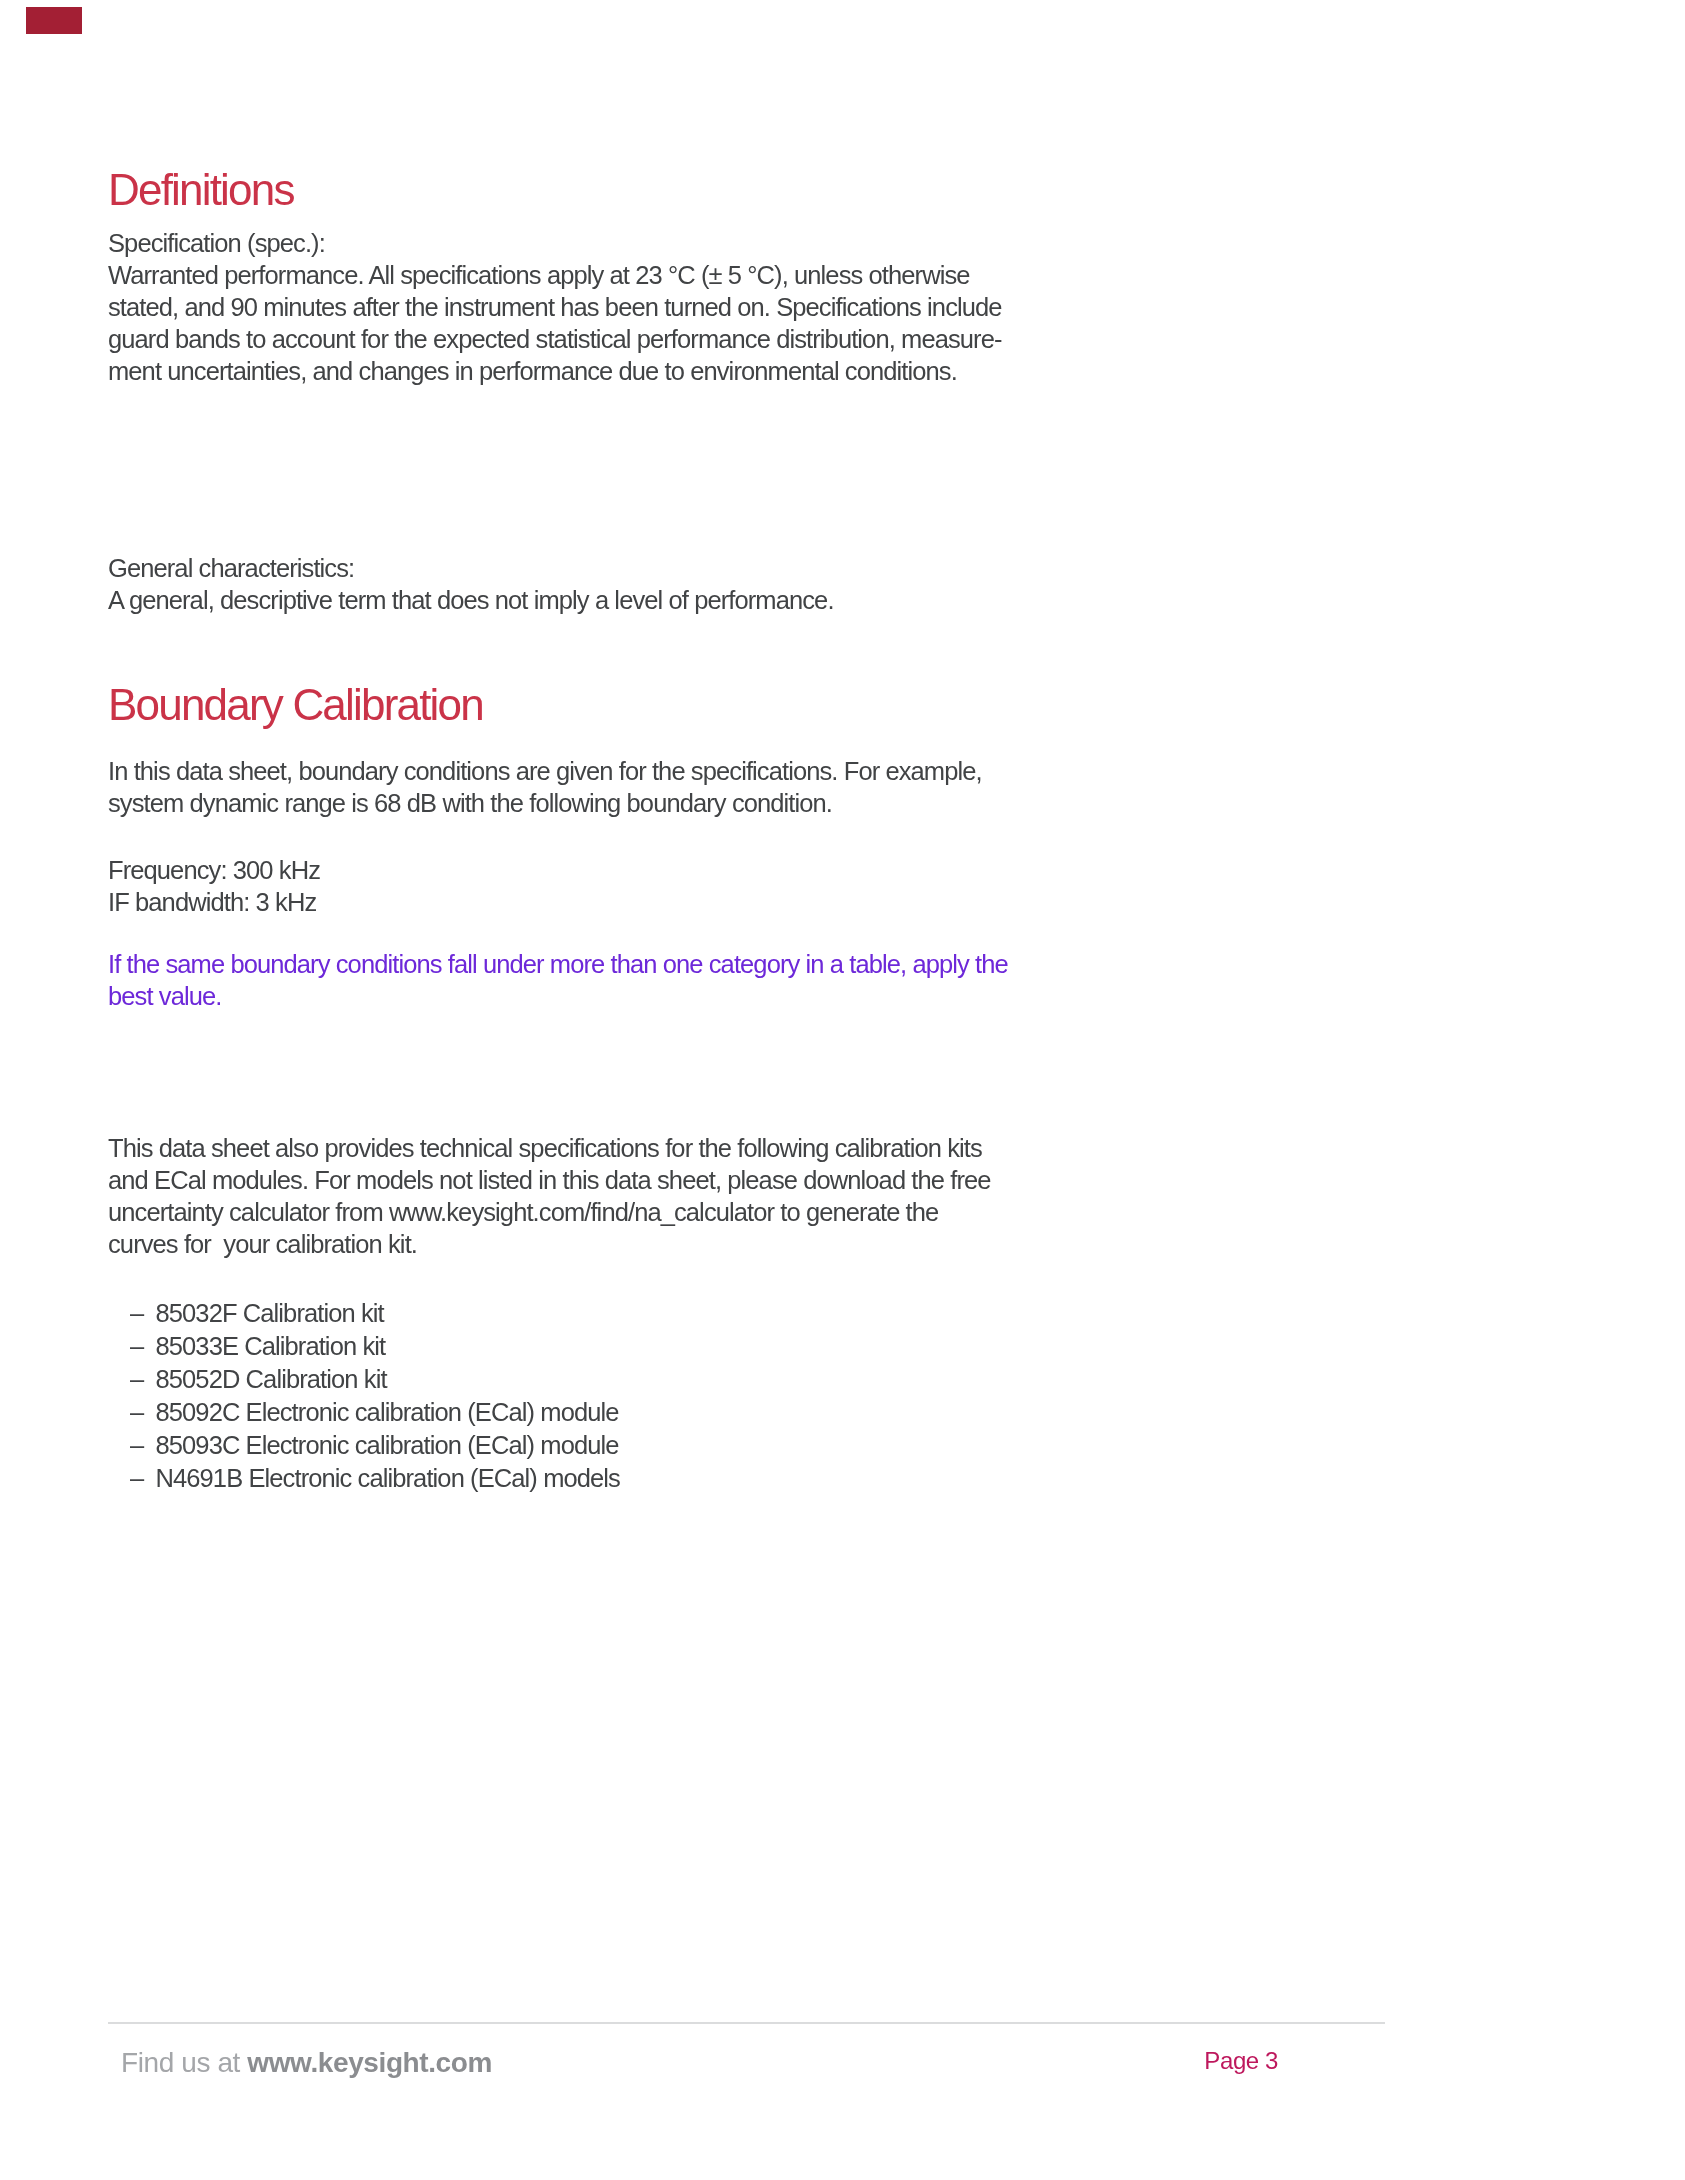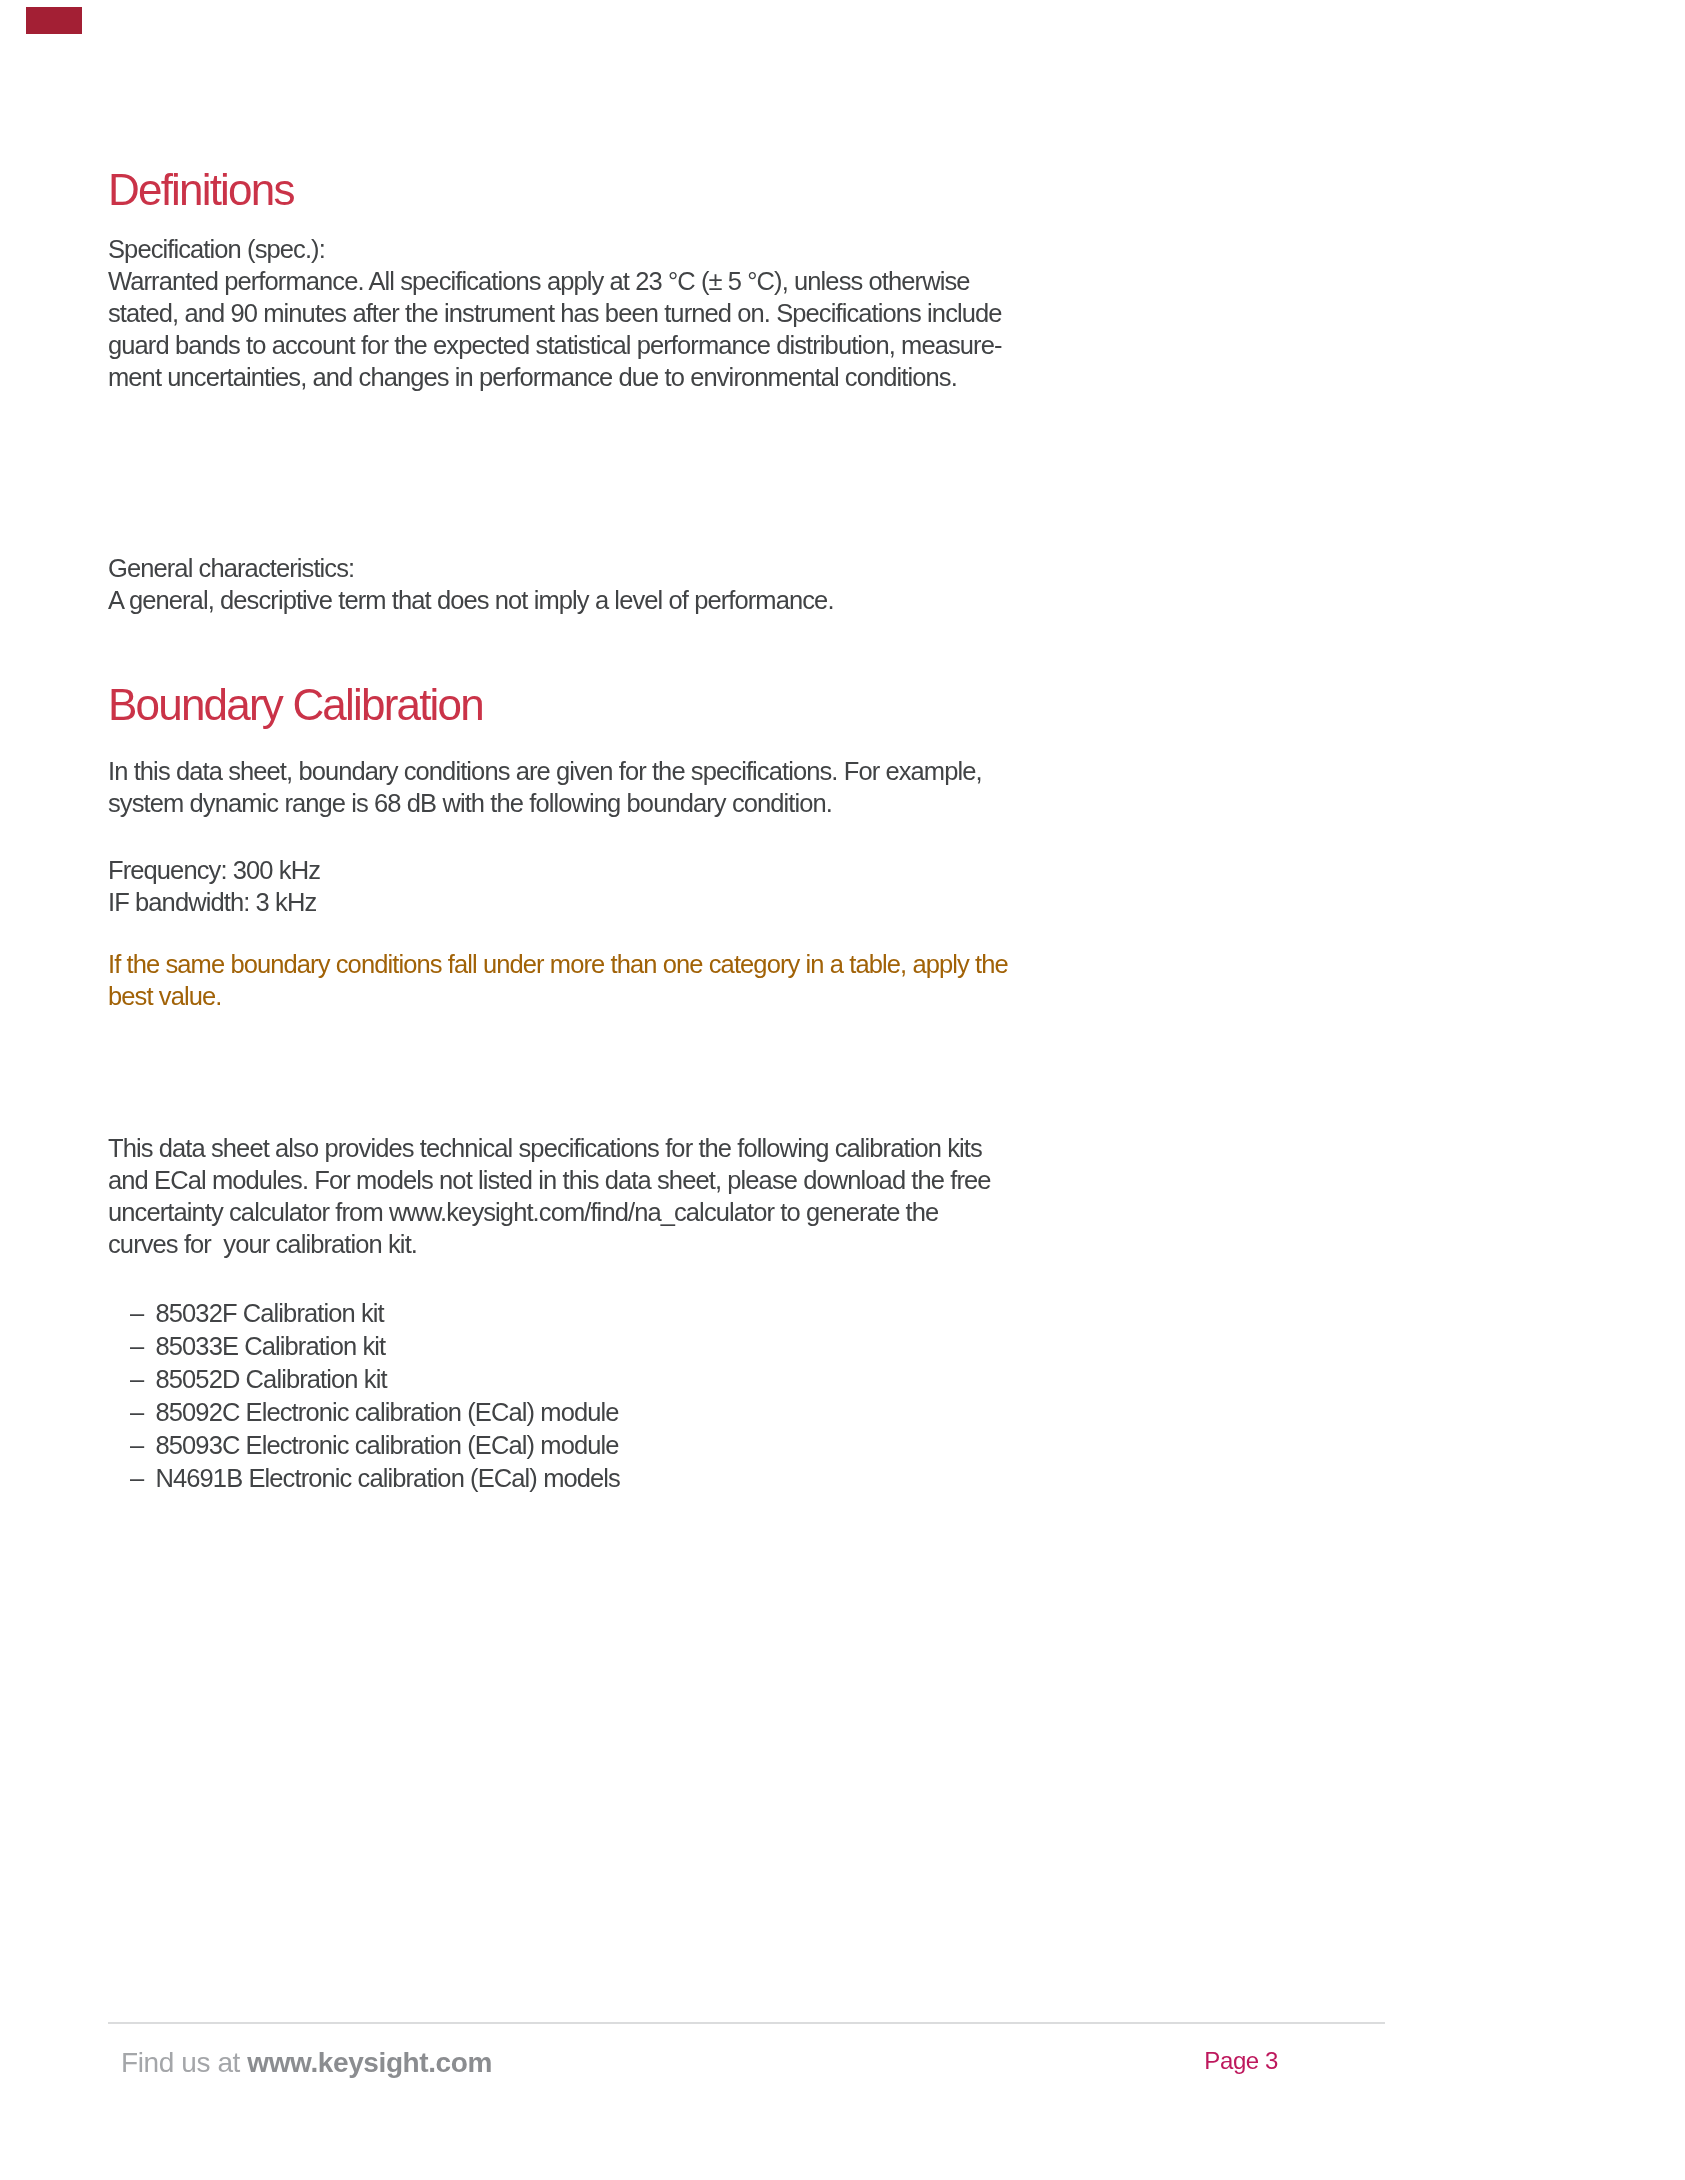--- a/index.html
+++ b/index.html
@@ -80,39 +80,39 @@
 </style>
 </head>
 <body>
 
 <div class="page">
 
   <div class="corner-tab" style="background: rgb(163, 31, 52);"></div>
 
   <div class="h1" style="top: 163px; color: rgb(202, 51, 72);">Definitions</div>
 
-  <div class="para" style="top: 233px; color: rgb(65, 67, 69);">Specification (spec.):
+  <div class="para" style="top: 227px; color: rgb(65, 67, 69);">Specification (spec.):
 Warranted performance. All specifications apply at 23 °C (± 5 °C), unless otherwise
 stated, and 90 minutes after the instrument has been turned on. Specifications include
 guard bands to account for the expected statistical performance distribution, measure-
 ment uncertainties, and changes in performance due to environmental conditions.</div>
 
 
   <div class="para" style="top: 552px; color: rgb(65, 67, 69);">General characteristics:
 A general, descriptive term that does not imply a level of performance.</div>
 
   <div class="h1" style="top: 678px; color: rgb(202, 51, 72);">Boundary Calibration</div>
 
   <div class="para" style="top: 755px; color: rgb(65, 67, 69);">In this data sheet, boundary conditions are given for the specifications. For example,
 system dynamic range is 68 dB with the following boundary condition.</div>
 
   <div class="para" style="top: 854px; color: rgb(65, 67, 69);">Frequency: 300 kHz
 IF bandwidth: 3 kHz</div>
 
-  <div class="para" style="top: 948px; color: #a16207;">If the same boundary conditions fall under more than one category in a table, apply the
+  <div class="para" style="top: 948px; color: #6d28d9;">If the same boundary conditions fall under more than one category in a table, apply the
 best value.</div>
 
 
   <div class="para" style="top: 1132px; color: rgb(65, 67, 69);">This data sheet also provides technical specifications for the following calibration kits
 and ECal modules. For models not listed in this data sheet, please download the free
 uncertainty calculator from www.keysight.com/find/na_calculator to generate the
 curves for  your calibration kit.</div>
 
   <div class="kit-list" style="color: rgb(65, 67, 69);">
     <div class="kit-row">

